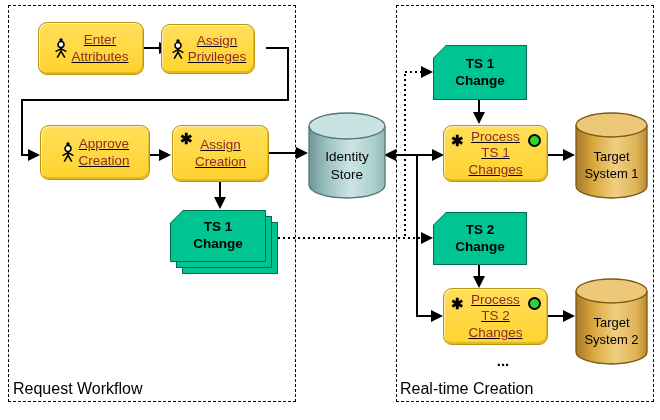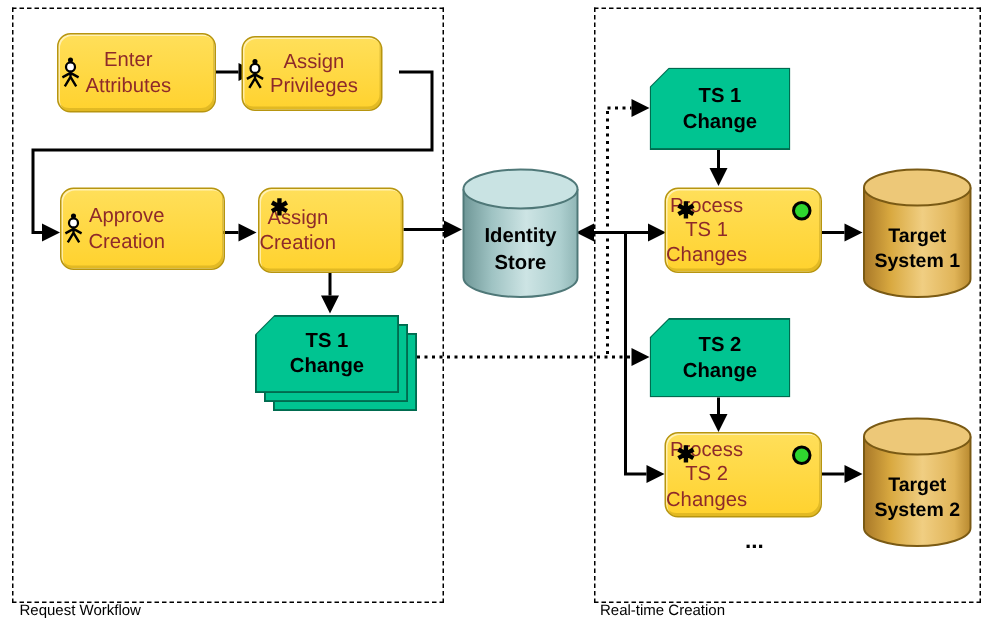--- a/index.html
+++ b/index.html
@@ -4,32 +4,32 @@
 <style>
   html,body{margin:0;padding:0;background:#fff;}
   .canvas{
     position:relative;width:660px;height:420px;background:#fff;overflow:hidden;
     font-family:"Liberation Sans", sans-serif;
   }
   .region{
     position:absolute;border:1px dashed #000;background:transparent;
   }
   .region-label{
-    position:absolute;font-size:10px;color:#000;white-space:nowrap;margin-top:22px;
+    position:absolute;font-size:16px;color:#000;white-space:nowrap;
   }
   .more-indicator{
     position:absolute;font-size:15px;font-weight:bold;color:#000;text-align:center;
   }
   
   .task{
     position:absolute;box-sizing:border-box;
     background:linear-gradient(#ffdf5a,#ffd22e);
     border:1px solid #b7950f;border-radius:9px;
     box-shadow:inset 1px 1px 0 rgba(255,255,255,.55), inset -1px -2px 0 rgba(140,110,0,.25);
-    display:flex;align-items:center;justify-content:flex-start;
+    display:flex;align-items:center;justify-content:center;text-decoration:underline;
   }
   .task-label{
     font-size:13.5px;line-height:1.22;color:#8e2a2a;text-align:center;white-space:pre-line;
   }
   .task-row{display:flex;align-items:center;justify-content:center;gap:2px;}
   .asterisk{
     position:absolute;font-size:15px;font-weight:bold;color:#000;line-height:1;
   }
   .status-dot{
     position:absolute;width:9px;height:9px;border-radius:50%;
@@ -46,21 +46,21 @@
     clip-path:polygon(12px 0,100% 0,100% 100%,0 100%,0 12px);
     display:flex;align-items:center;justify-content:center;
   }
   .gcard-label{
     font-size:13.5px;font-weight:bold;color:#000;text-align:center;
     line-height:1.25;white-space:pre-line;
   }
   .cyl{position:absolute;}
   .cyl-label{
     position:absolute;display:flex;align-items:center;justify-content:center;
-    font-size:13.5px;font-weight:bold;color:#000;text-align:center;
+    font-size:13.5px;font-weight:normal;color:#000;text-align:center;
     line-height:1.3;white-space:pre-line;
   }
   .connectors{position:absolute;left:0;top:0;}
 </style>
 </head>
 <body>
 
 <div class="canvas">
 
   <svg class="connectors" width="660" height="420" viewBox="0 0 660 420">

